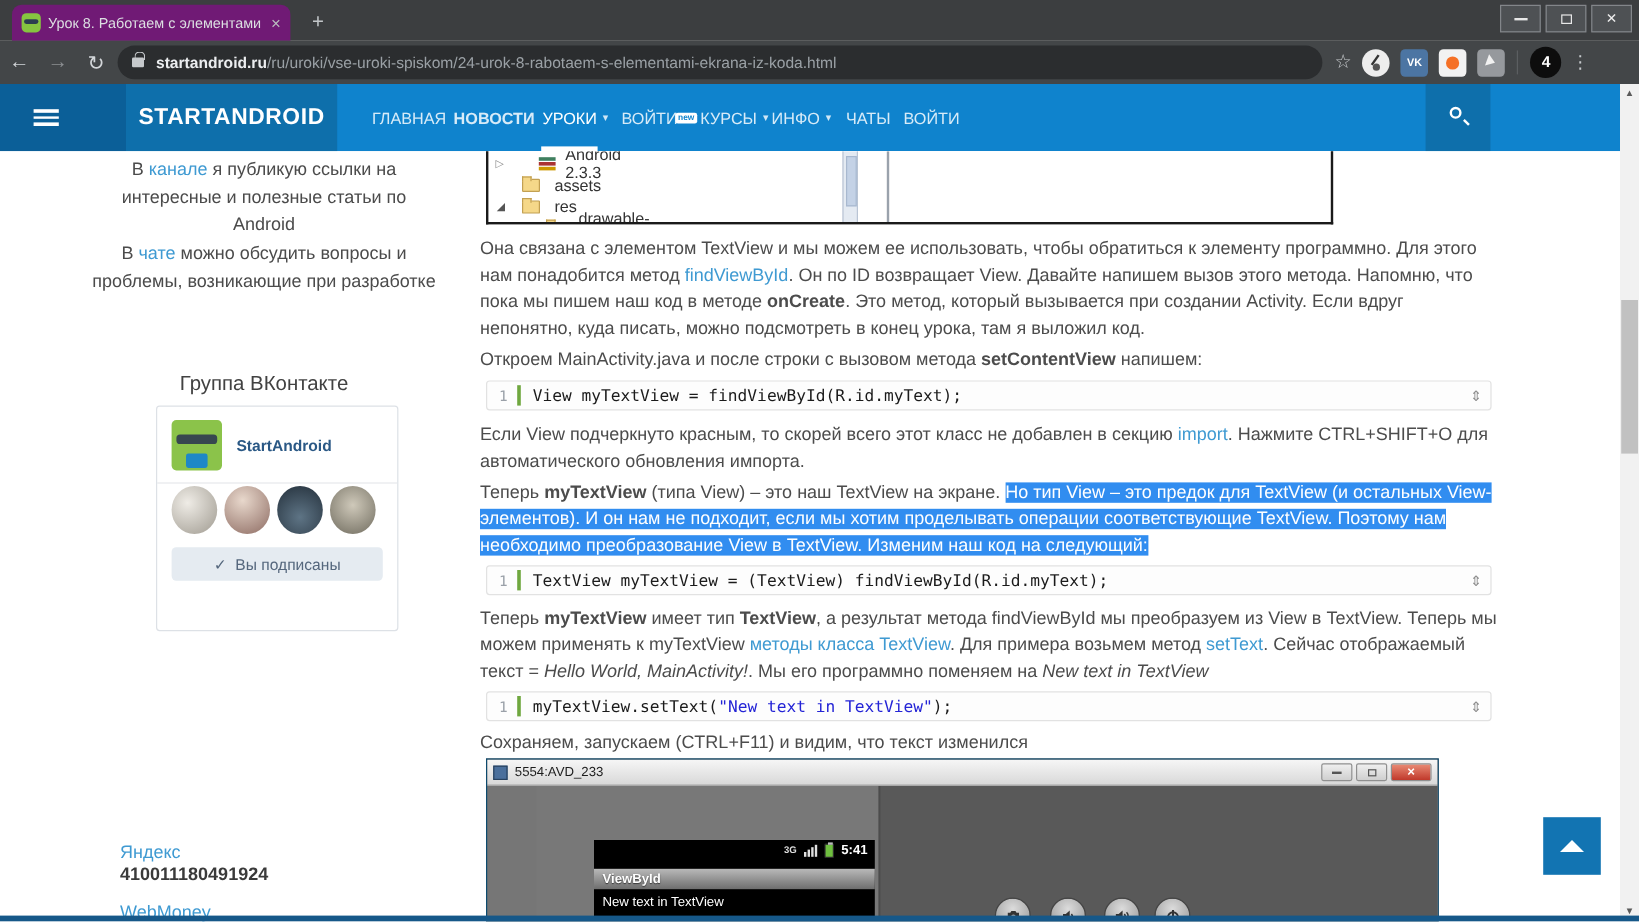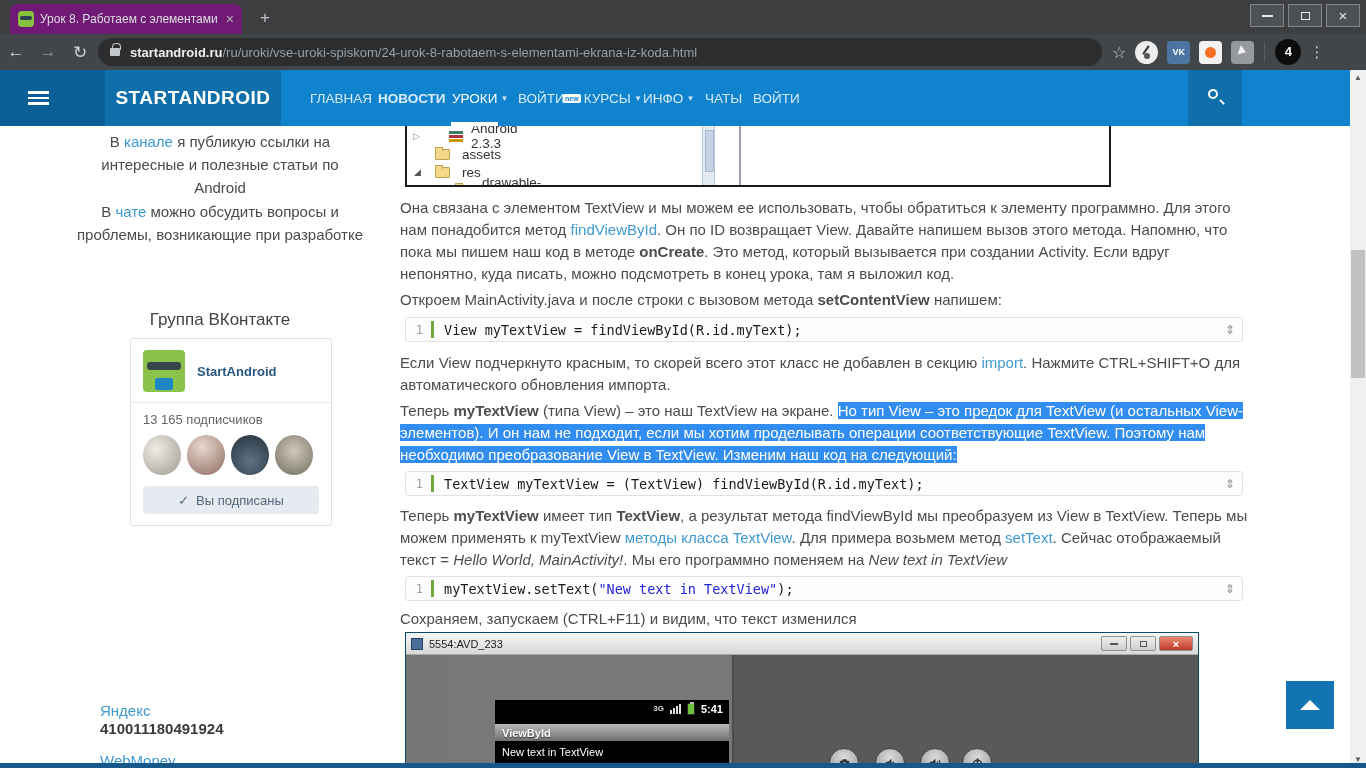--- a/index.html
+++ b/index.html
@@ -271,21 +271,20 @@
   <div class="page">
 
     <div class="sb-para" style="top:4px;"><span class="seg-plain">В </span><span class="seg-link">канале</span><span class="seg-plain"> я публикую ссылки на интересные и полезные статьи по Android</span></div>
     <div class="sb-para" style="top:74px;"><span class="seg-plain">В </span><span class="seg-link">чате</span><span class="seg-plain"> можно обсудить вопросы и проблемы, возникающие при разработке</span></div>
     <div class="vk-heading">Группа ВКонтакте</div>
     <div class="vk-card">
       <div class="vk-head">
         <div class="vk-logo"></div>
         <div class="vk-name">StartAndroid</div>
       </div>
-      <div class="vk-followers">13 165 подписчиков</div>
       <div class="vk-avatars">
         <div class="vk-av av1"></div>
         <div class="vk-av av2"></div>
         <div class="vk-av av3"></div>
         <div class="vk-av av4"></div>
       </div>
       <button class="vk-btn">
         <span>✓</span>
         <span>Вы подписаны</span>
       </button>

